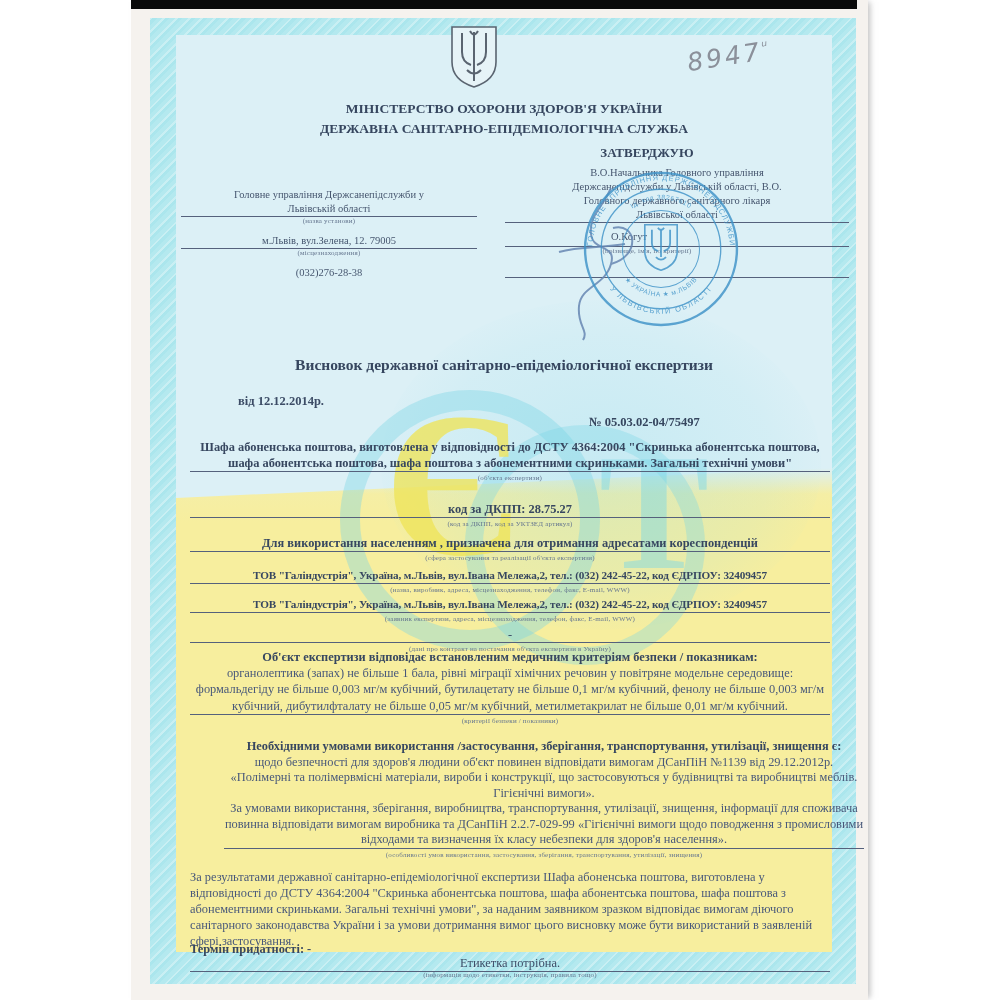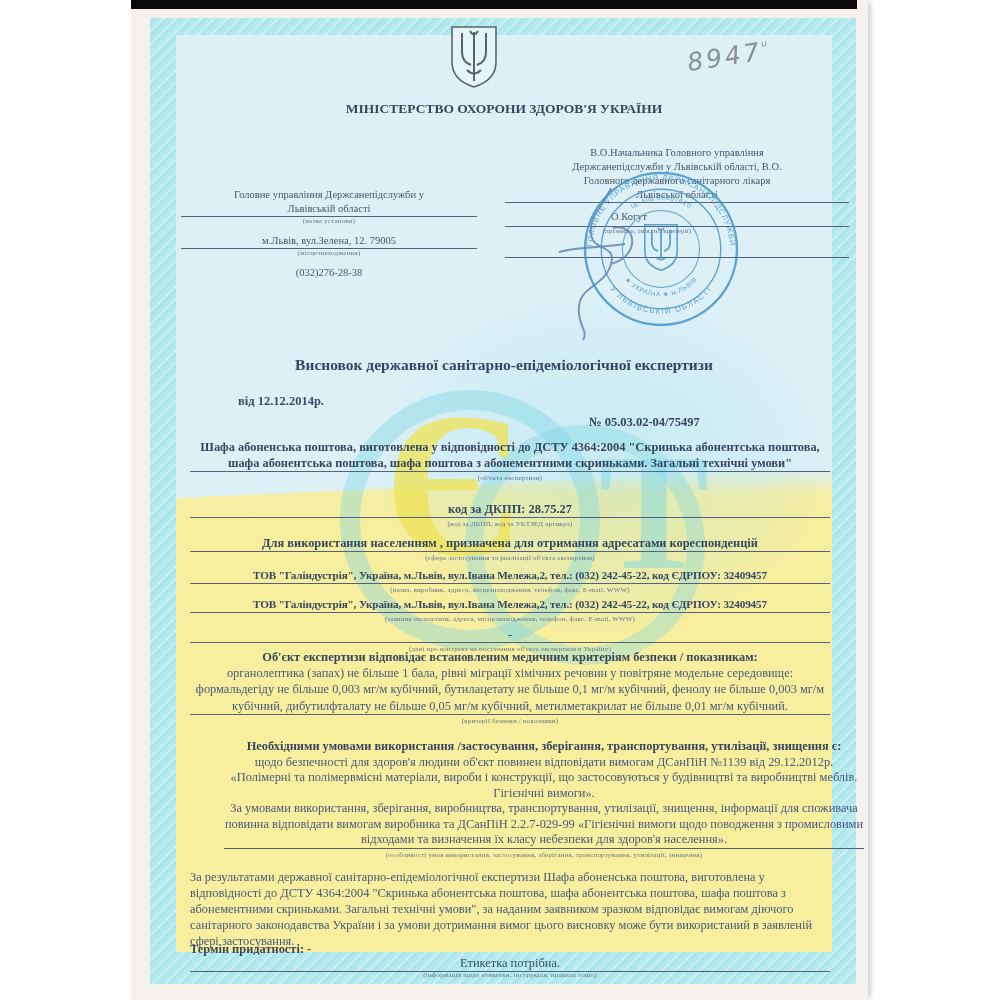--- a/index.html
+++ b/index.html
@@ -102,36 +102,38 @@
         <path d="M38,9 V28 Q38,38 29,41"></path>
         <path d="M19,46 Q26,53 33,46"></path>
         <path d="M26,46 V57"></path>
       </g>
     </svg>
 
     <div class="handwrite"><span>8947</span><span class="mark">ᵘ</span></div>
 
     <div class="ministry">
       <div>МІНІСТЕРСТВО ОХОРОНИ ЗДОРОВ'Я УКРАЇНИ</div>
+      <div>ДЕРЖАВНА САНІТАРНО-ЕПІДЕМІОЛОГІЧНА СЛУЖБА</div>
     </div>
 
     <div class="issuer">
       <div class="fieldline">
         <div>Головне управління Держсанепідслужби у</div>
         <div>Львівській області</div>
       </div>
       <div class="cap">(назва установи)</div>
       <div class="gap"></div>
       <div class="fieldline">м.Львів, вул.Зелена, 12. 79005</div>
       <div class="cap">(місцезнаходження)</div>
       <div class="gap"></div>
       <div>(032)276-28-38</div>
     </div>
 
     <div class="approval">
+      <div class="ttl">ЗАТВЕРДЖУЮ</div>
       <div class="fieldline">
         <div>В.О.Начальника Головного управління</div>
         <div>Держсанепідслужби у Львівській області, В.О.</div>
         <div>Головного державного санітарного лікаря</div>
         <div>Львівської області</div>
       </div>
       <div class="nm fieldline">О.Когут</div>
       <div class="cap">(прізвище, ім'я, по критерії)</div>
       <div class="sp fieldline"></div>
     </div>

